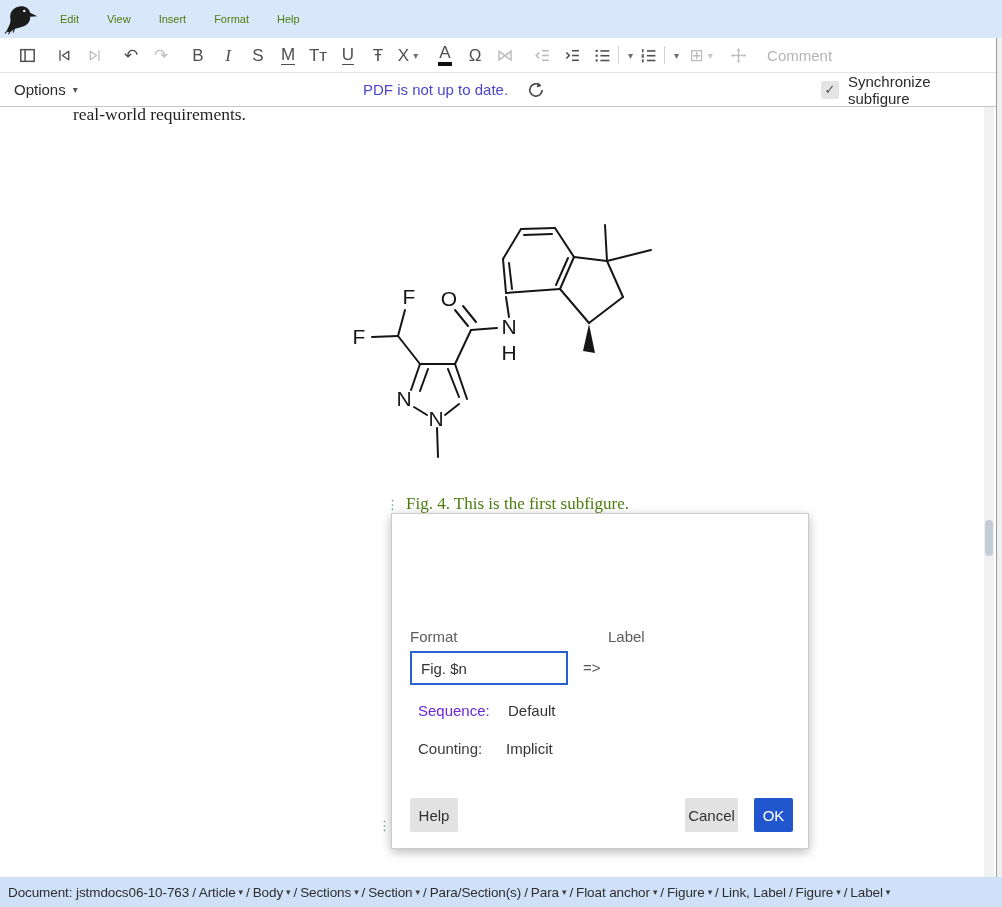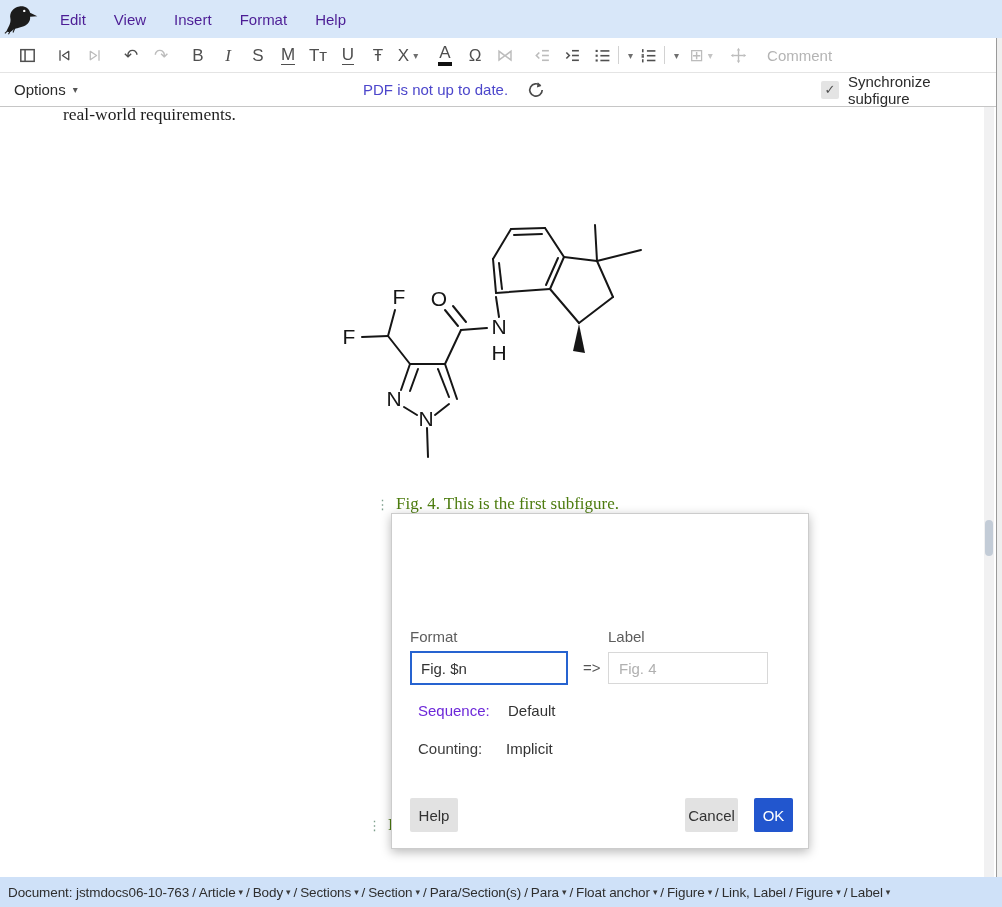--- a/index.html
+++ b/index.html
@@ -4,21 +4,21 @@
 <style>
   * { margin:0; padding:0; box-sizing:border-box; }
   html,body { background:#fff; }
   .app { position:relative; width:1002px; height:907px; overflow:hidden;
          font-family:"Liberation Sans", sans-serif; color:#222; background:#fff; }
 
   
   .menubar { position:absolute; left:0; top:0; width:1002px; height:38px;
              background:#d8e7f9; display:flex; align-items:center; }
   .logo { width:40px; height:36px; margin-left:2px; }
-  .menu-item { font-size:15px; color:#4c1d95; padding:9px 14px; cursor:default; }
+  .menu-item { font-size:11px; color:#4d7c0f; padding:9px 14px; cursor:default; }
   .menu-item:first-of-type { margin-left:4px; }
 
   
   .toolbar { position:absolute; left:0; top:38px; width:996px; height:35px;
              background:#fff; border-bottom:1px solid #e4e4e4;
              display:flex; align-items:center; padding-left:12px; }
   .tool { min-width:30px; height:30px; display:flex; align-items:center; justify-content:center;
           color:#4f4f4f; font-size:17px; }
   .tool.disabled { color:#bcbcbc; }
   .tool .glyph { line-height:1; }
@@ -39,21 +39,21 @@
   .options-btn { display:flex; align-items:center; margin-left:14px; color:#2b2b2b; }
   .pdf-status { position:absolute; left:363px; color:#4c46cb; }
   .refresh-btn { position:absolute; left:527px; top:8px; width:18px; height:18px; color:#4a4a4a; }
   .sync-wrap { position:absolute; left:821px; display:flex; align-items:center; }
   .checkbox { width:18px; height:18px; background:#e4e4e4; border-radius:2px;
               display:flex; align-items:center; justify-content:center;
               color:#4f4f4f; font-size:13px; margin-right:9px; }
   .sync-label { color:#2b2b2b; }
 
   
-  .doc { position:absolute; left:0; top:107px; width:888px; height:770px; background:#fff; }
+  .doc { position:absolute; left:10px; top:107px; width:888px; height:770px; background:#fff; }
   .para { position:absolute; left:63px; top:-3px; font-family:"Liberation Serif", serif;
           font-size:17.5px; color:#1f1f1f; }
   .molecule { position:absolute; left:330px; top:103px; }
   .molecule text { font-family:"Liberation Sans", sans-serif; font-size:21px; fill:#161616; }
   .caption-row { position:absolute; left:376px; top:387px; display:flex; align-items:center; }
   .caption-row2 { position:absolute; left:368px; top:708px; display:flex; align-items:center; }
   .drag-dots { color:#7d9f8c; font-size:13px; margin-right:7px; letter-spacing:0; line-height:1; }
   .caption { font-family:"Liberation Serif", serif; font-size:17px; color:#4d7c0f; }
 
   
@@ -340,21 +340,20 @@
   <div class="split-strip"></div>
 
   <div class="dialog">
 
 
     <div class="field-label fl-format">Format</div>
     <div class="field-label fl-label">Label</div>
 
     <input class="format-input" type="text" value="Fig. $n" style="">
     <span class="map-arrow">=&gt;</span>
-    <input class="label-input" type="text" readonly="" placeholder="Fig. 4" style="">
 
     <span class="kv seq-label">Sequence:</span>
     <span class="kv seq-value">Default</span>
     <span class="kv cnt-label">Counting:</span>
     <span class="kv cnt-value">Implicit</span>
 
     <button class="dlg-btn btn-gray btn-help">Help</button>
     <button class="dlg-btn btn-gray btn-cancel">Cancel</button>
     <button class="dlg-btn btn-ok">OK</button>
   </div>

